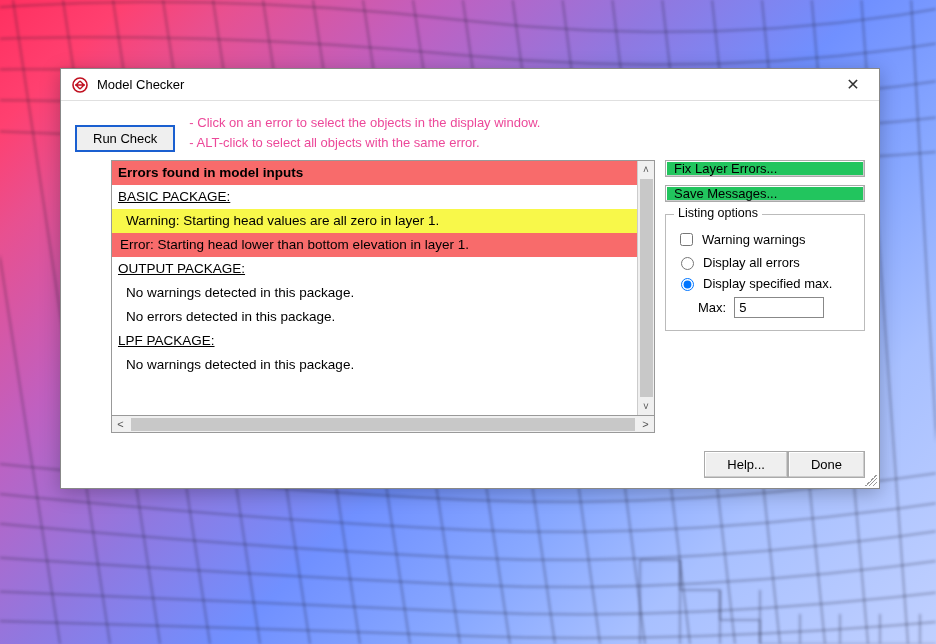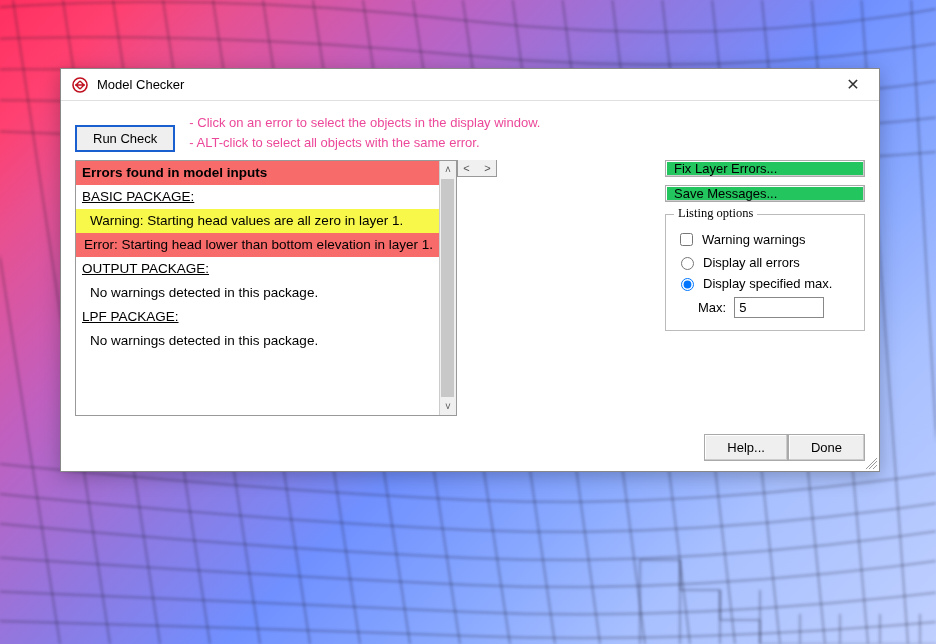--- a/index.html
+++ b/index.html
@@ -66,22 +66,23 @@
     border: 2px solid #1a5fd0;
     padding: 4px 16px;
     font-size: 13px;
     cursor: pointer;
   }
   .instructions { font-size: 13px; color: #ec4899; line-height: 1.5; }
 
   .main-row { display: flex; gap: 10px; }
   .list-wrap {
     flex: 1;
-    display: flex; flex-direction: row;
+    display: flex; flex-direction: column;
     min-width: 0;
+    margin-left: 36px;
   }
   .list {
     border: 1px solid #999;
     height: 256px;
     overflow: hidden;
     display: flex;
     position: relative;
   }
   .list-content {
     flex: 1;
@@ -142,21 +143,21 @@
     box-shadow: inset -1px -1px 0 #ccc, inset 1px 1px 0 #fff;
   }
   .group {
     border:1px solid #bbb;
     padding:10px 10px 12px 10px;
     position:relative;
     margin-top:4px;
   }
   .group .legend {
     position:absolute; top:-9px; left:8px;
-    background:#fff; padding:0 4px; font-size:12.5px;font-family:Liberation Serif, serif;
+    background:#fff; padding:0 4px; font-size:12.5px;
   }
   .opt { display:flex; align-items:center; gap:6px; margin:5px 0; font-size:13px; }
   .max-row { display:flex; align-items:center; gap:8px; margin-top:6px; padding-left:22px; }
   .max-row input[type=text] {
     width: 90px; font-size:13px; padding:2px 4px;
     border:1px solid #888;
   }
 
   .bottom-row {
     display:flex; justify-content:flex-end; margin-top:10px;
@@ -250,20 +251,21 @@
     <div class="main-row">
       <div class="list-wrap">
         <div class="list">
           <div class="list-content" id="list-content">
               <div class="row header">Errors found in model inputs</div>
               <div class="row section">BASIC PACKAGE:</div>
               <div class="row warn">Warning:  Starting head values are all zero in layer 1.</div>
               <div class="row err">Error:  Starting head lower than bottom elevation in layer 1.</div>
               <div class="row section">OUTPUT PACKAGE:</div>
               <div class="row info">No warnings detected in this package.</div>
+              <div class="row info">No errors detected in this package.</div>
               <div class="row section">LPF PACKAGE:</div>
               <div class="row info">No warnings detected in this package.</div>
             </div>
           <div class="vscroll">
             <div class="arrow">˄</div>
             <div class="thumb"></div>
             <div class="arrow">˅</div>
           </div>
         </div>
         <div class="hscroll">

